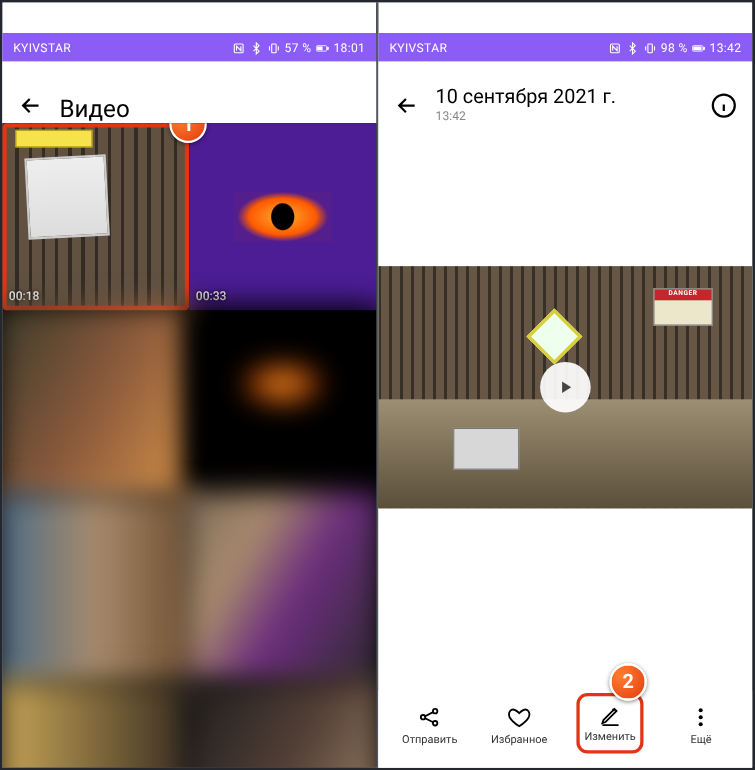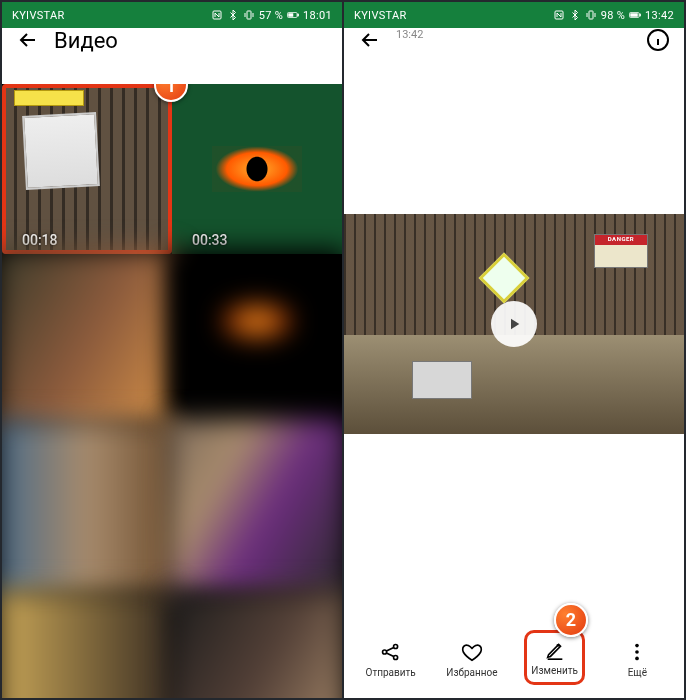--- a/index.html
+++ b/index.html
@@ -15,31 +15,32 @@
     width: 50%; height: 100%;
     background: #fff;
     display: flex; flex-direction: column;
     position: relative;
   }
   .screen-left { border-right: 1px solid #24282e; }
   .screen-right { border-left: 1px solid #24282e; }
 
   
   .statusbar {
-    height: 26px; background: #15803d; color: #fff;
+    height: 26px; background: #8b5cf6; color: #fff;
     font-size: 11px; display: flex; align-items: center;
     padding: 0 10px; justify-content: space-between;
     letter-spacing: .3px;
-  }
-  .statusbar .sb-icons { display: flex; align-items: flex-start; gap: 4px; }
+    margin-top: 28px;
+  }
+  .statusbar .sb-icons { display: flex; align-items: flex-end; gap: 4px; }
   .statusbar svg { width: 12px; height: 12px; }
 
   
   .header {
-    display: flex; align-items: flex-start;
+    display: flex; align-items: flex-end;
     height: 56px; padding: 0 14px; gap: 14px;
     background: #fff;
   }
   .header .back { flex: 0 0 auto; }
   .header .title { font-size: 22px; color: #000; }
   .header .subtitle { font-size: 11px; color: #888; }
   .header .title-col { display: flex; flex-direction: column; }
   .header .info { margin-left: auto; }
 
   
@@ -47,22 +48,22 @@
     flex: 1; background: #000; position: relative;
     display: grid; grid-template-columns: 1fr 1fr;
     grid-auto-rows: 170px; row-gap: 0; column-gap: 0;
     overflow: hidden;
   }
   .thumb {
     background: #111; position: relative;
     background-size: cover; background-position: center;
   }
   .thumb .dur {
-    position: absolute; bottom: 6px; left: 20px;
-    color: #fff; font-size: 14px; font-weight: 500;
+    position: absolute; bottom: 6px; left: 6px;
+    color: #fff; font-size: 11px; font-weight: 500;
     text-shadow: 0 0 3px #000;
     margin-top: 24px;
   }
   .thumb.selected {
     outline: 4px solid #e33515; outline-offset: -4px;
     border-radius: 4px;
   }
   
   .t1 {
     background:
@@ -72,21 +73,21 @@
   }
   .t1::after{
     content:""; position:absolute; left:22px; top:30px; width:70px; height:70px;
     background: linear-gradient(#eee,#ddd); transform: rotate(-3deg);
     border: 2px solid #ccc;
   }
   .t1::before{
     content:""; position:absolute; left:12px; top:6px; width:68px; height:14px;
     background: #f6e24a; border:1px solid #b59a10;
   }
-  .t2 { background: #14532d; }
+  .t2 { background: #4c1d95; }
   .t2::after{
     content:""; position:absolute; left:50%; top:50%;
     width:90px; height:46px; transform:translate(-50%,-50%);
     background: radial-gradient(ellipse 24px 28px at center,#000 0 10px,transparent 11px),
                 radial-gradient(ellipse 55px 30px,#ffae2d 0%, #ff5a00 55%, rgba(255,60,0,.05) 75%);
     filter: blur(.6px);
   }
   .blurred {
     filter: blur(12px);
     transform: scale(1.05);
@@ -241,20 +242,21 @@
       <span>13:42</span>
     </span>
   </div>
   <div class="header">
     <span class="back">
       <svg width="24" height="24" viewBox="0 0 24 24" fill="none" stroke="#000" stroke-width="2">
           <path d="M19 12H5M11 6l-6 6 6 6"></path>
         </svg>
     </span>
     <div class="title-col">
+      <span class="title" style="font-size:18px;">10 сентября 2021 г.</span>
       <span class="subtitle">13:42</span>
     </div>
     <span class="info">
       <svg width="24" height="24" viewBox="0 0 24 24" fill="none" stroke="#000" stroke-width="2">
           <circle cx="12" cy="12" r="10"></circle>
           <path d="M12 8h.01M11 12h1v5"></path>
         </svg>
     </span>
   </div>
 

